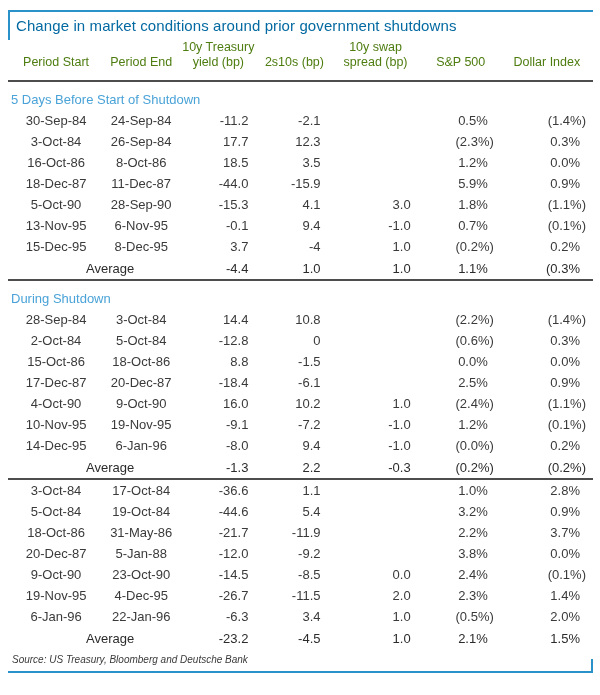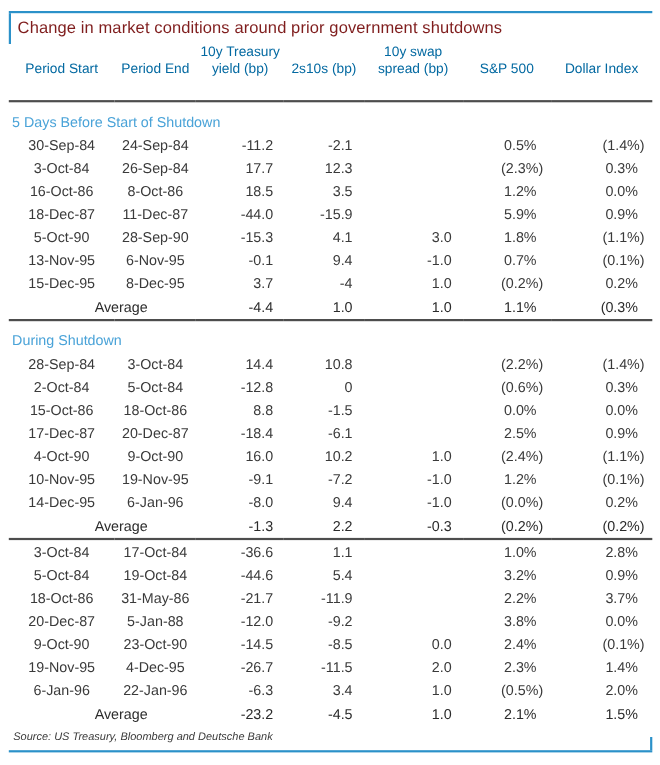--- a/index.html
+++ b/index.html
@@ -12,39 +12,39 @@
     position:relative;
     margin:10px 7px 0 8px;
     border-top:2px solid #2B91C9;
     border-bottom:2px solid #2B91C9;
   }
   .title{
     border-left:2px solid #2B91C9;
     padding:4px 0 5px 6px;
     font-size:15px;
     line-height:19px;
-    color:#7f1d1d;
+    color:#0369a1;
     letter-spacing:.1px;
   }
   table{
     width:100%;
     border-collapse:collapse;
     table-layout:fixed;
     font-size:13px;
     color:#3A3A3A;
   }
   thead tr{border-bottom:2px solid #4D4D4D;}
   thead th{
     font-weight:normal;
-    color:#0369a1;
+    color:#4d7c0f;
     font-size:12.5px;
     line-height:15px;
     vertical-align:bottom;
     text-align:center;
-    padding:0 0 21px 0;
+    padding:0 0 10px 0;
   }
   thead th div{display:block;}
   tbody td{height:21px;line-height:21px;padding:0;white-space:nowrap;overflow:visible;}
   tr.sec td{
     color:#4AA3D8;
     text-align:left;
     font-size:13px;
     height:auto;
     line-height:15px;
     padding:10px 0 3px 3px;

